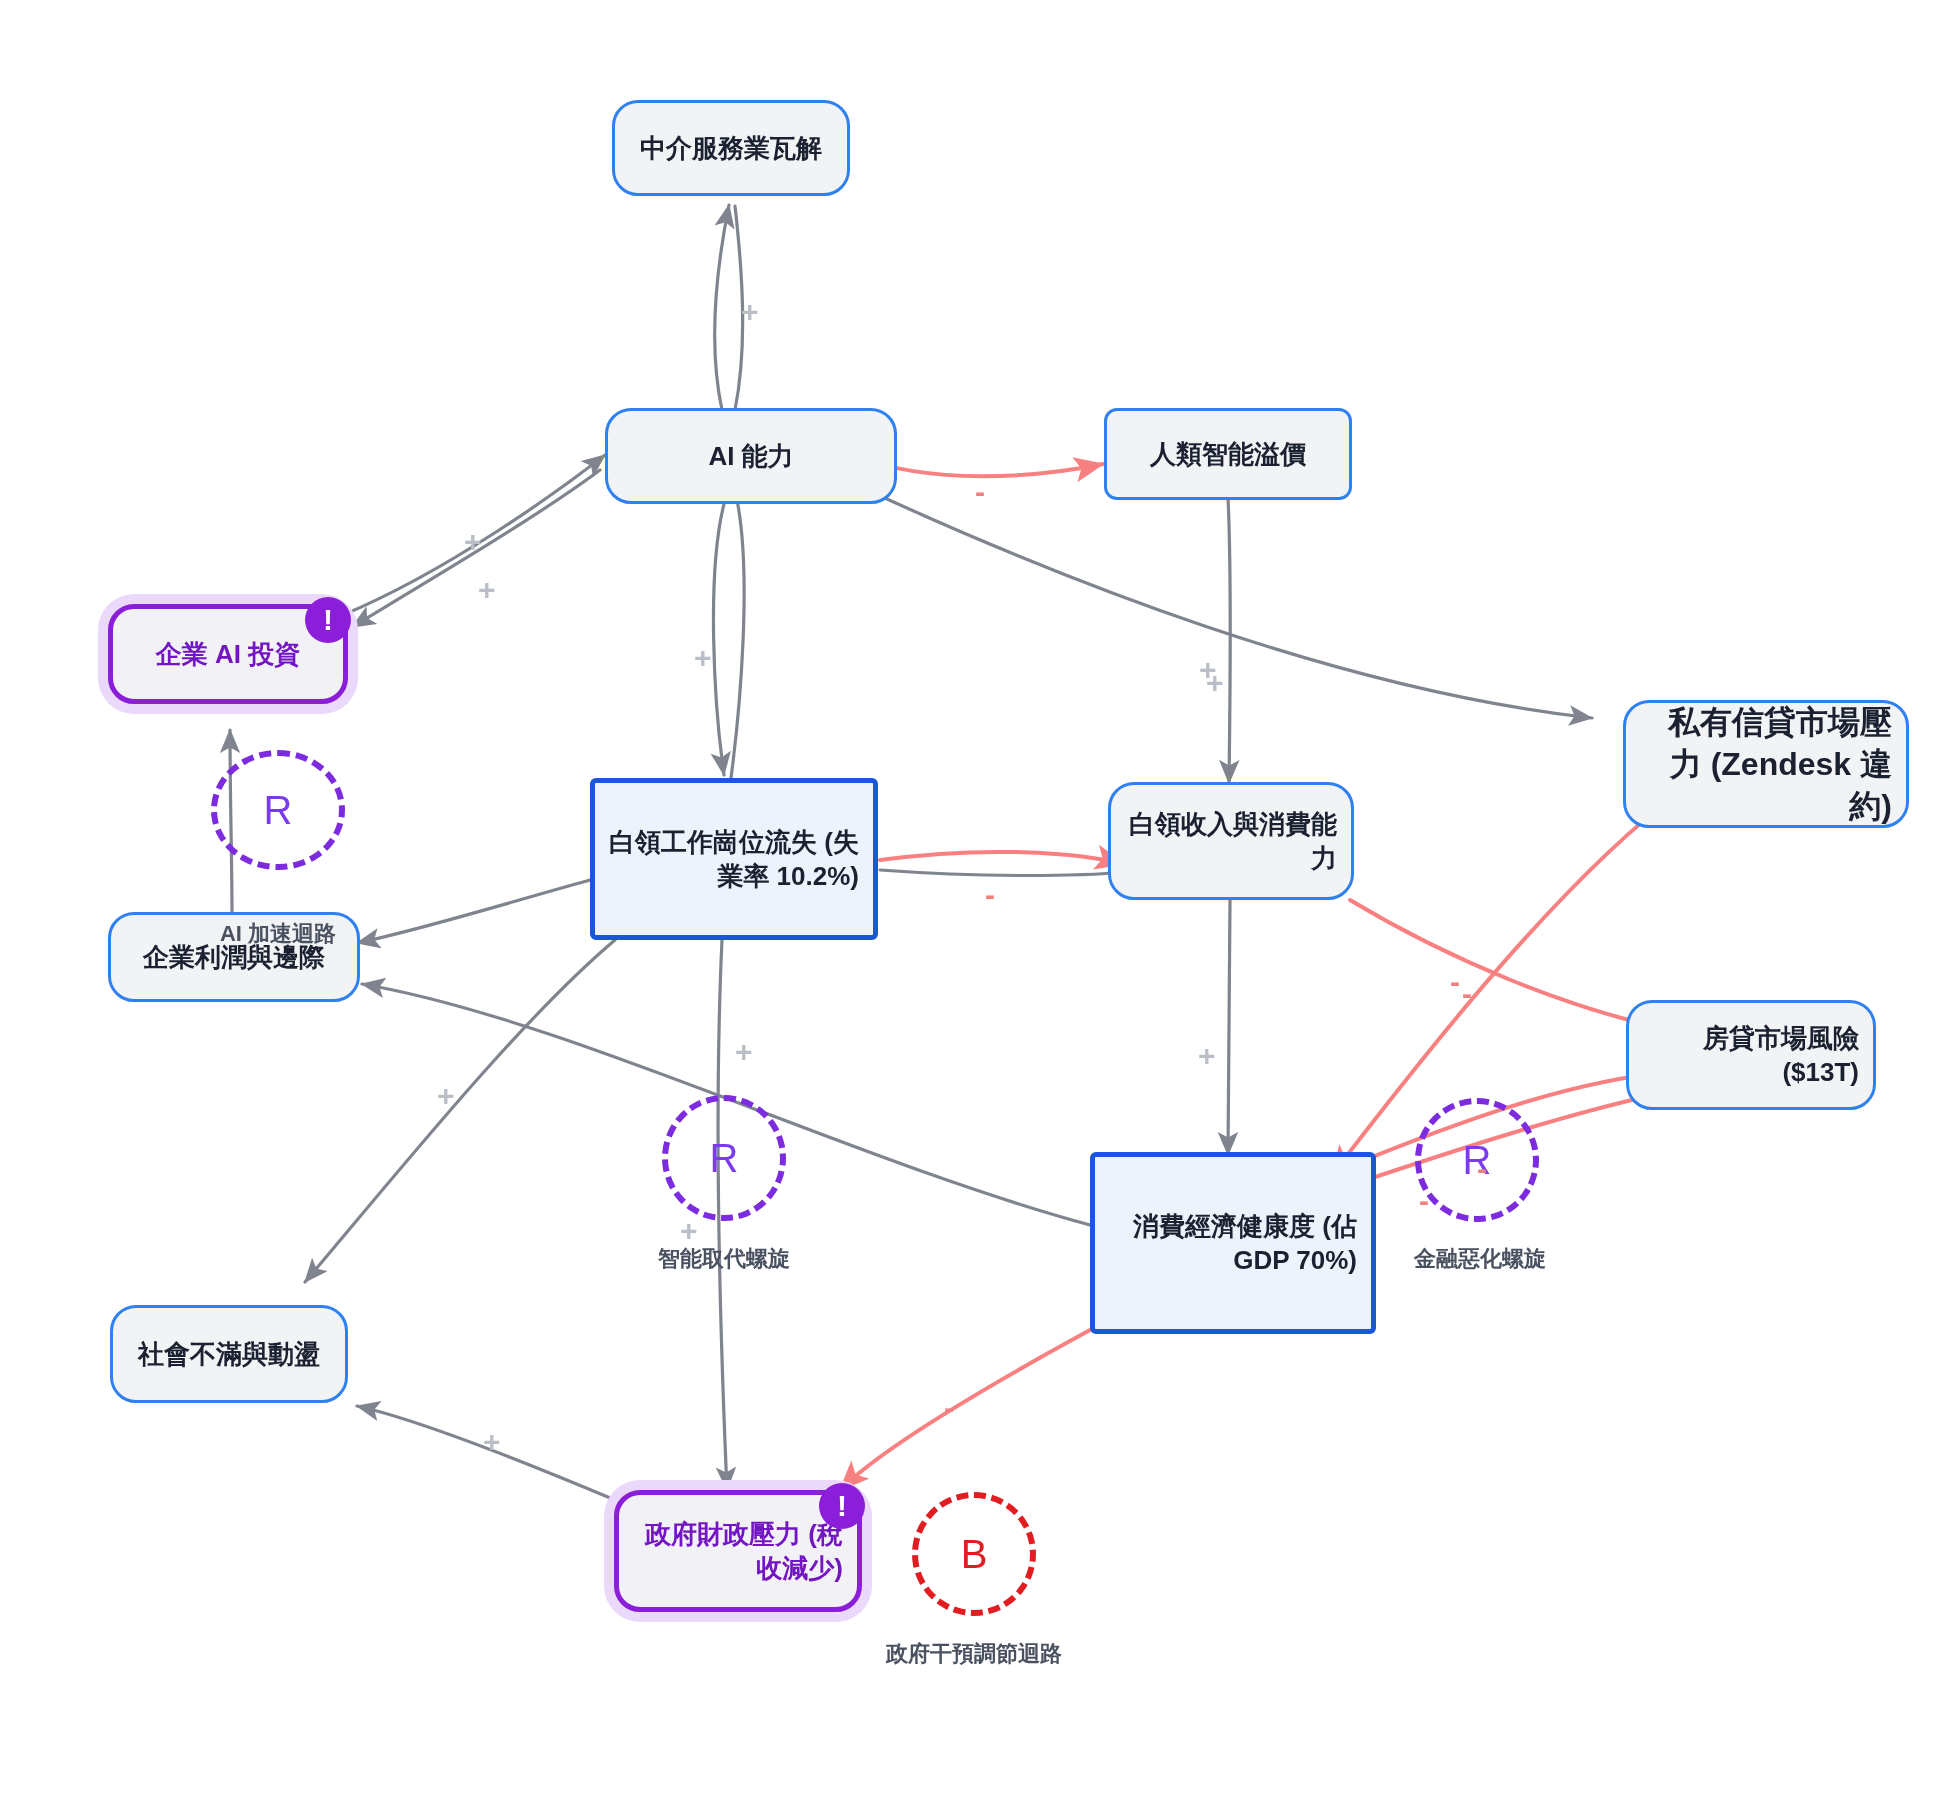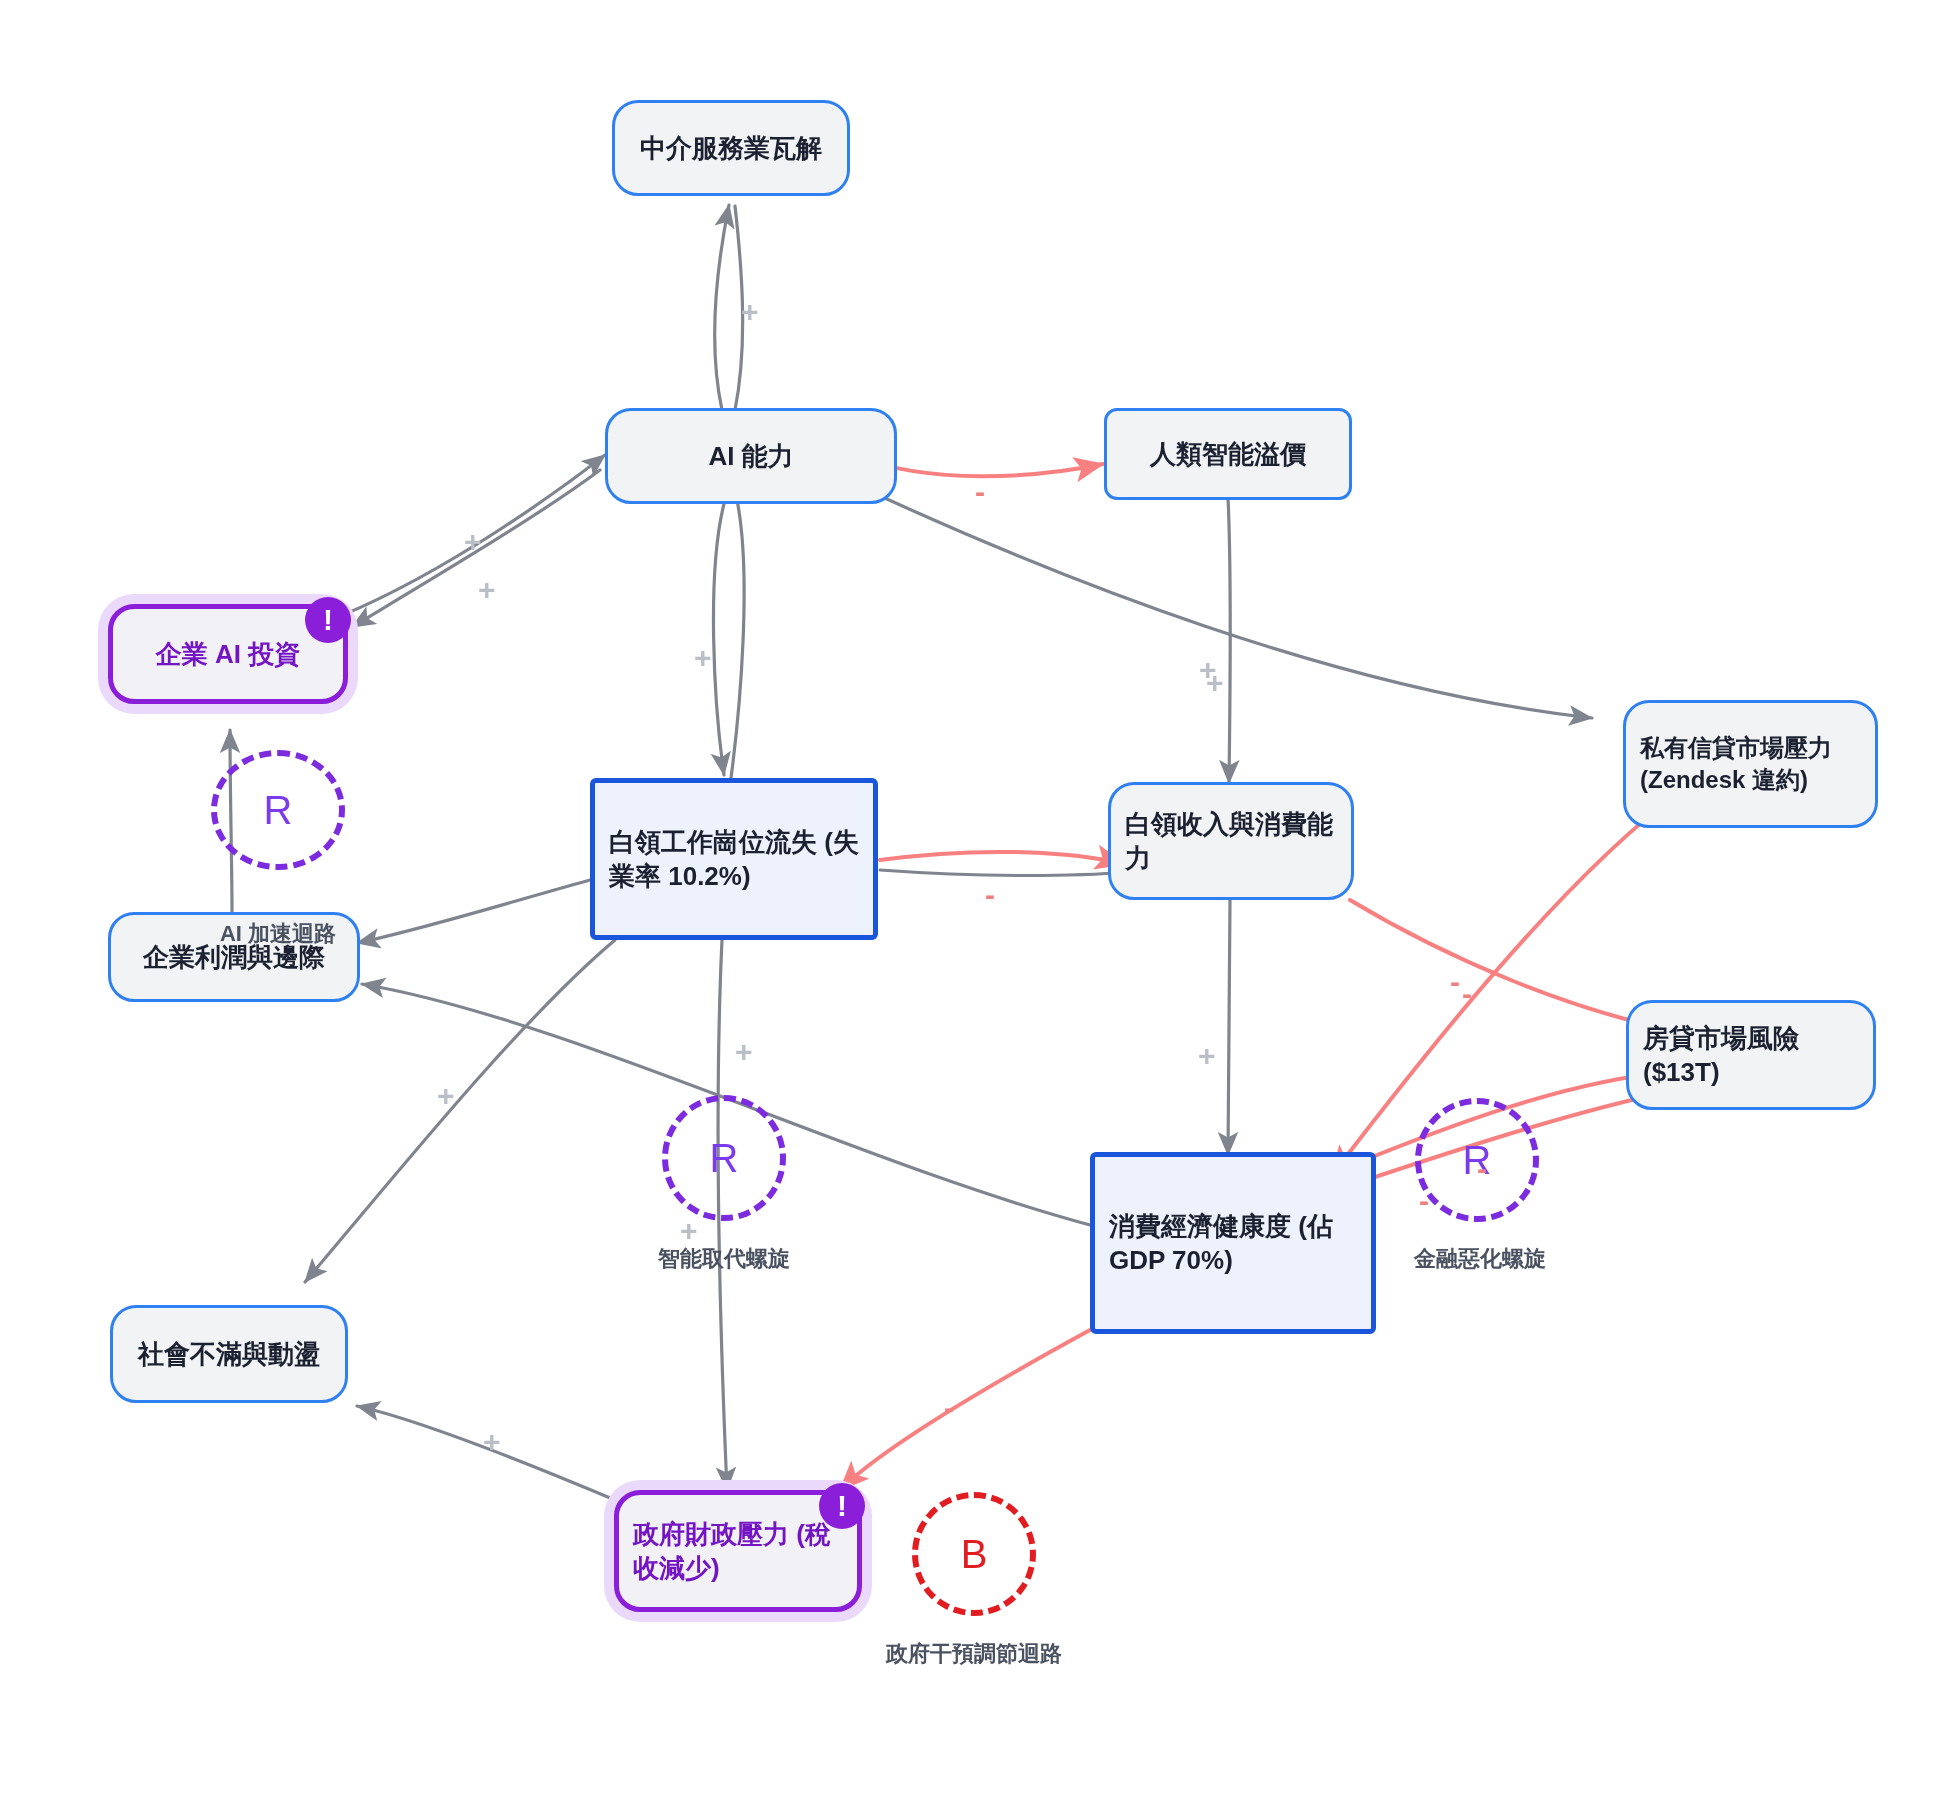--- a/index.html
+++ b/index.html
@@ -20,21 +20,21 @@
     left: 0; top: 0;
     width: 1950px;
     height: 1812px;
   }
   .node {
     position: absolute;
     box-sizing: border-box;
     display: flex;
     align-items: center;
     justify-content: center;
-    text-align: left;
+    text-align: right;
     background: #f1f3f5;
     border: 3px solid #2f80f0;
     border-radius: 26px;
     color: #1b2130;
     font-weight: bold;
     font-size: 26px;
     line-height: 1.32;
     padding: 16px 14px;
     z-index: 5;
   }
@@ -179,21 +179,21 @@
 
   <div class="node" style="left:1104px; top:408px; width:248px; height:92px;border-radius:13px;">
     <span>人類智能溢價</span>
   </div>
 
   <div class="node highlight" style="left:108px; top:604px; width:240px; height:100px;">
     <span class="badge">!</span>
     <span>企業 AI 投資</span>
   </div>
 
-  <div class="node" style="left:1623px; top:700px; width:255px; height:128px; font-size:24px;">
+  <div class="node" style="left:1623px; top:700px; width:286px; height:128px; font-size:32px;">
     <span>私有信貸市場壓力 (Zendesk 違約)</span>
   </div>
 
   <div class="node square" style="left:590px; top:778px; width:288px; height:162px;">
     <span>白領工作崗位流失 (失業率 10.2%)</span>
   </div>
 
   <div class="node" style="left:1108px; top:782px; width:246px; height:118px;">
     <span>白領收入與消費能力</span>
   </div>

